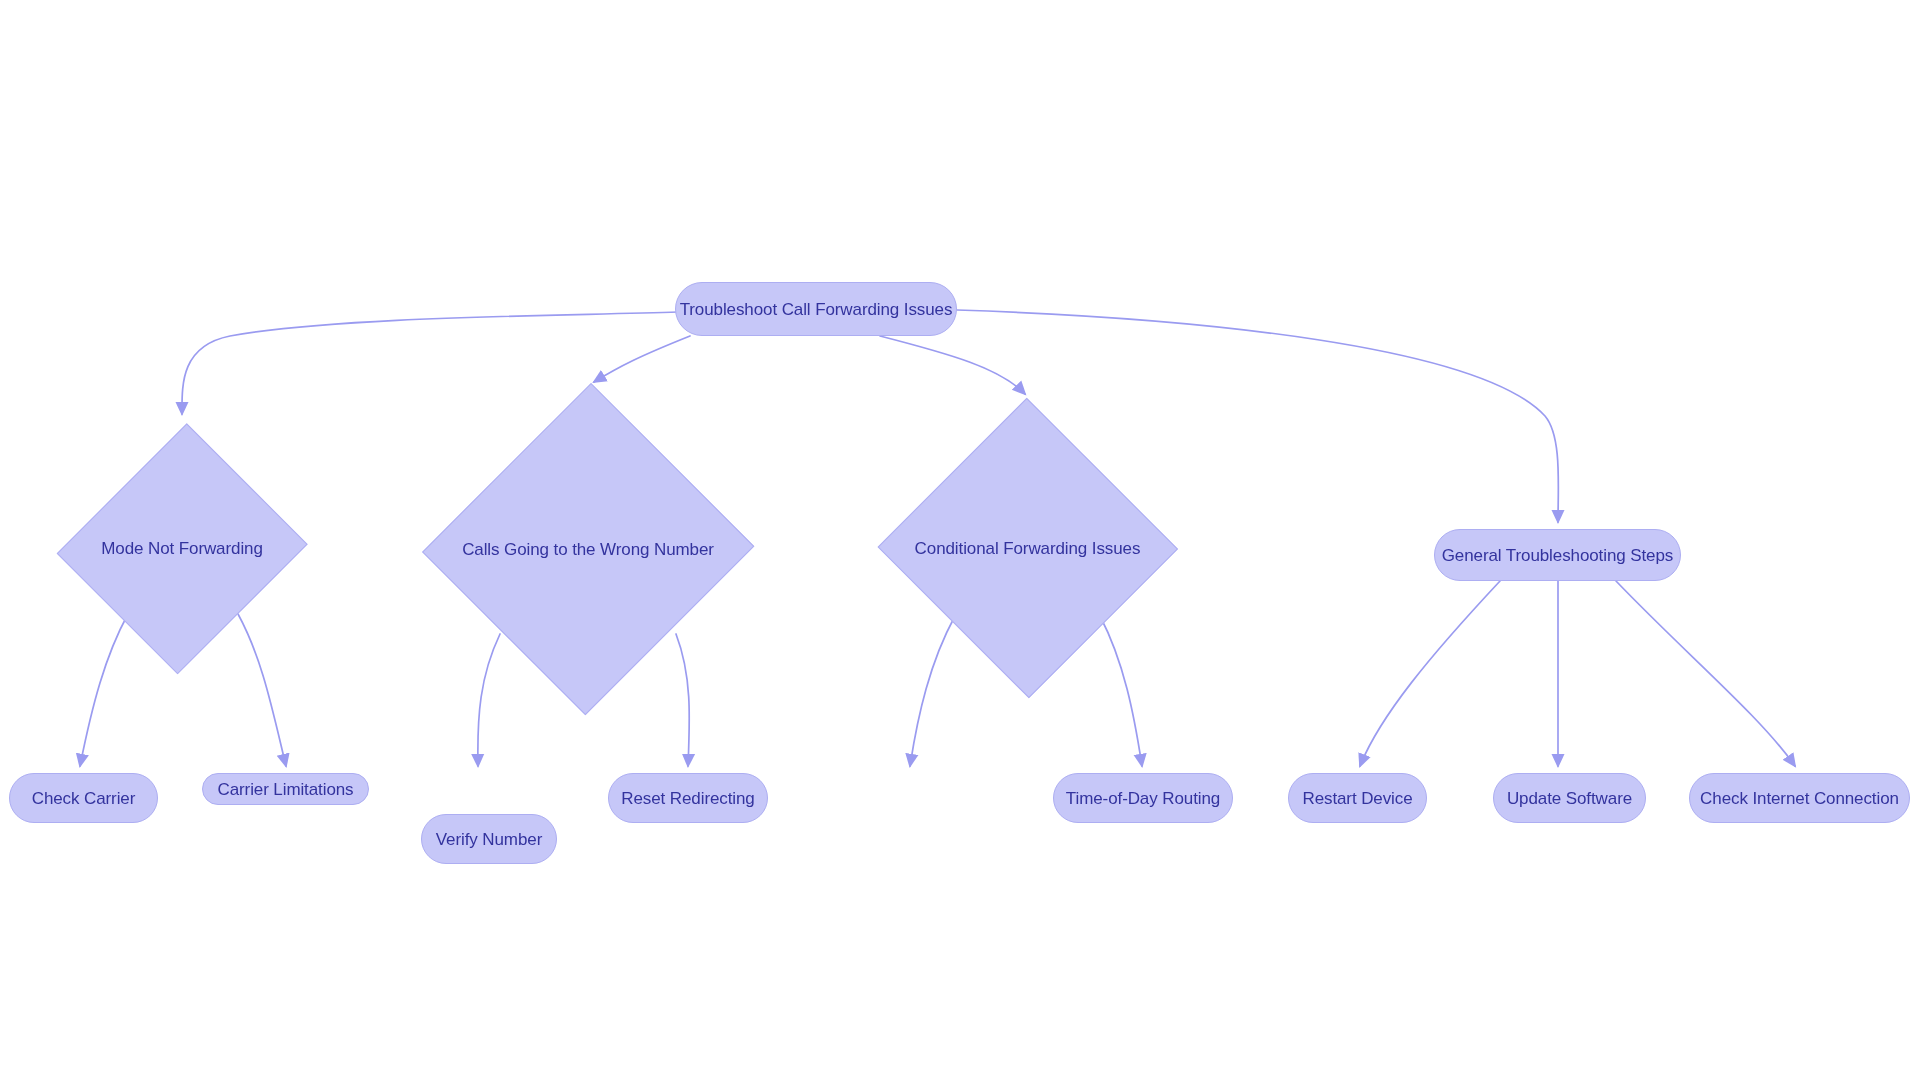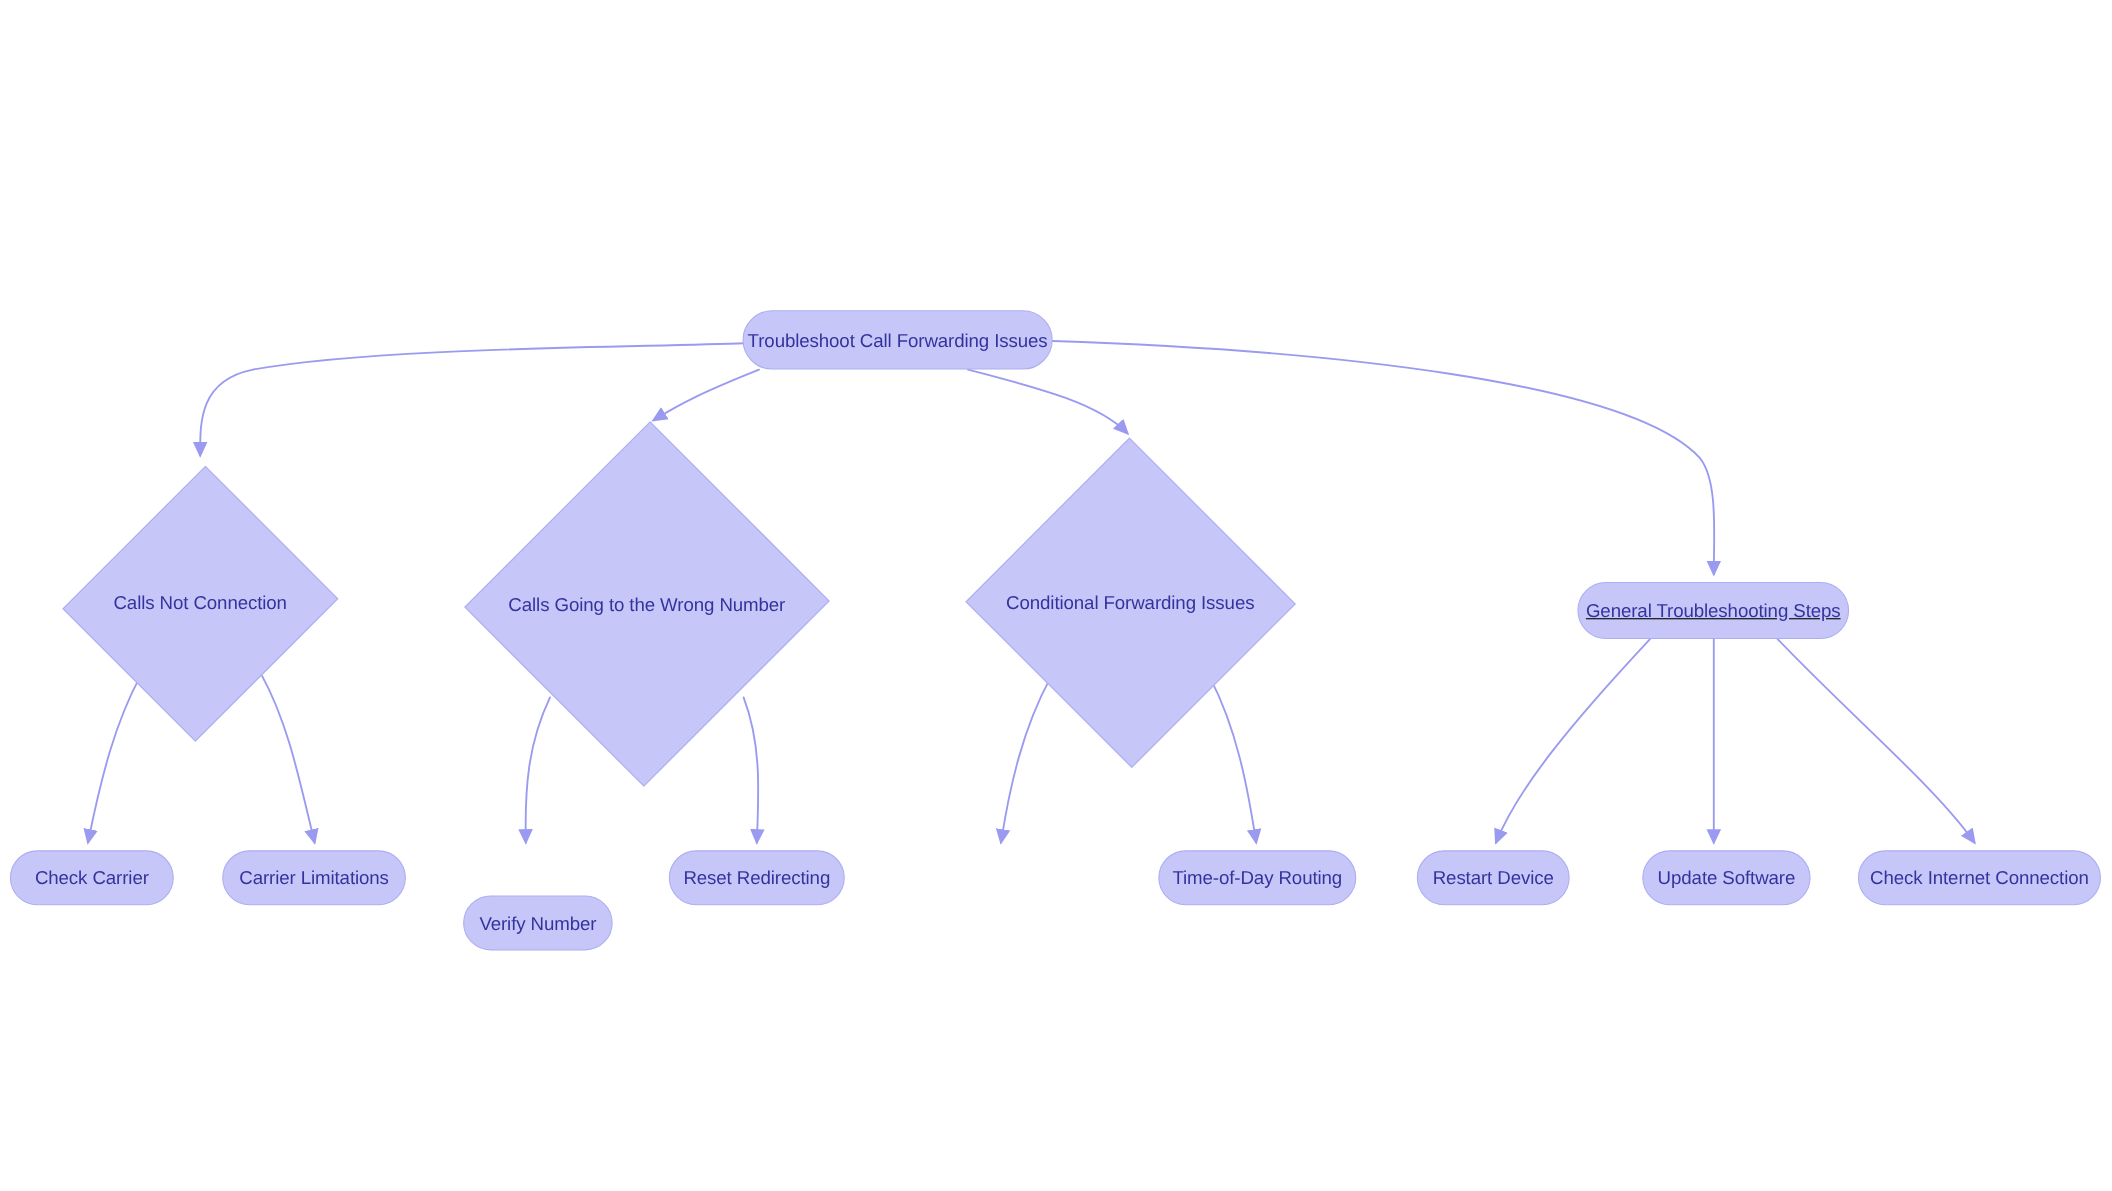--- a/index.html
+++ b/index.html
@@ -104,37 +104,37 @@
         <path d="M 1616,565 C 1688,640 1760,700 1795,750"></path>
       </g>
   </svg>
 
   <div id="node-layer">
       <div class="node node-stadium" style="left: 675px; top: 266px; width: 282px; height: 54px;">
         <span class="node-label">Troubleshoot Call Forwarding Issues</span>
       </div>
       <div class="node node-diamond" style="left: 63px; top: 404px; width: 238px; height: 257px;">
         <div class="diamond-shape"></div>
-        <span class="node-label">Calls Not Connection</span>
+        <span class="node-label">Mode Not Forwarding</span>
       </div>
       <div class="node node-diamond" style="left: 427px; top: 366px; width: 322px; height: 334px; align-items: center;">
         <div class="diamond-shape"></div>
         <span class="node-label">Calls Going to the Wrong Number</span>
       </div>
       <div class="node node-diamond" style="left: 878px; top: 385px; width: 299px; height: 294px;">
         <div class="diamond-shape"></div>
         <span class="node-label">Conditional Forwarding Issues</span>
       </div>
-      <div class="node node-stadium" style="left: 1434px; top: 513px; width: 247px; height: 52px; text-decoration: underline;">
+      <div class="node node-stadium" style="left: 1434px; top: 513px; width: 247px; height: 52px;">
         <span class="node-label">General Troubleshooting Steps</span>
       </div>
       <div class="node node-stadium" style="left: 9px; top: 757px; width: 149px; height: 50px;">
         <span class="node-label">Check Carrier</span>
       </div>
-      <div class="node node-stadium" style="left: 202px; top: 757px; width: 167px; height: 50px;">
+      <div class="node node-stadium" style="left: 202px; top: 757px; width: 167px; height: 32px;">
         <span class="node-label">Carrier Limitations</span>
       </div>
       <div class="node node-stadium" style="left: 421px; top: 798px; width: 136px; height: 50px;">
         <span class="node-label">Verify Number</span>
       </div>
       <div class="node node-stadium" style="left: 608px; top: 757px; width: 160px; height: 50px;">
         <span class="node-label">Reset Redirecting</span>
       </div>
       <div class="node node-stadium" style="left: 1053px; top: 757px; width: 180px; height: 50px;">
         <span class="node-label">Time-of-Day Routing</span>

